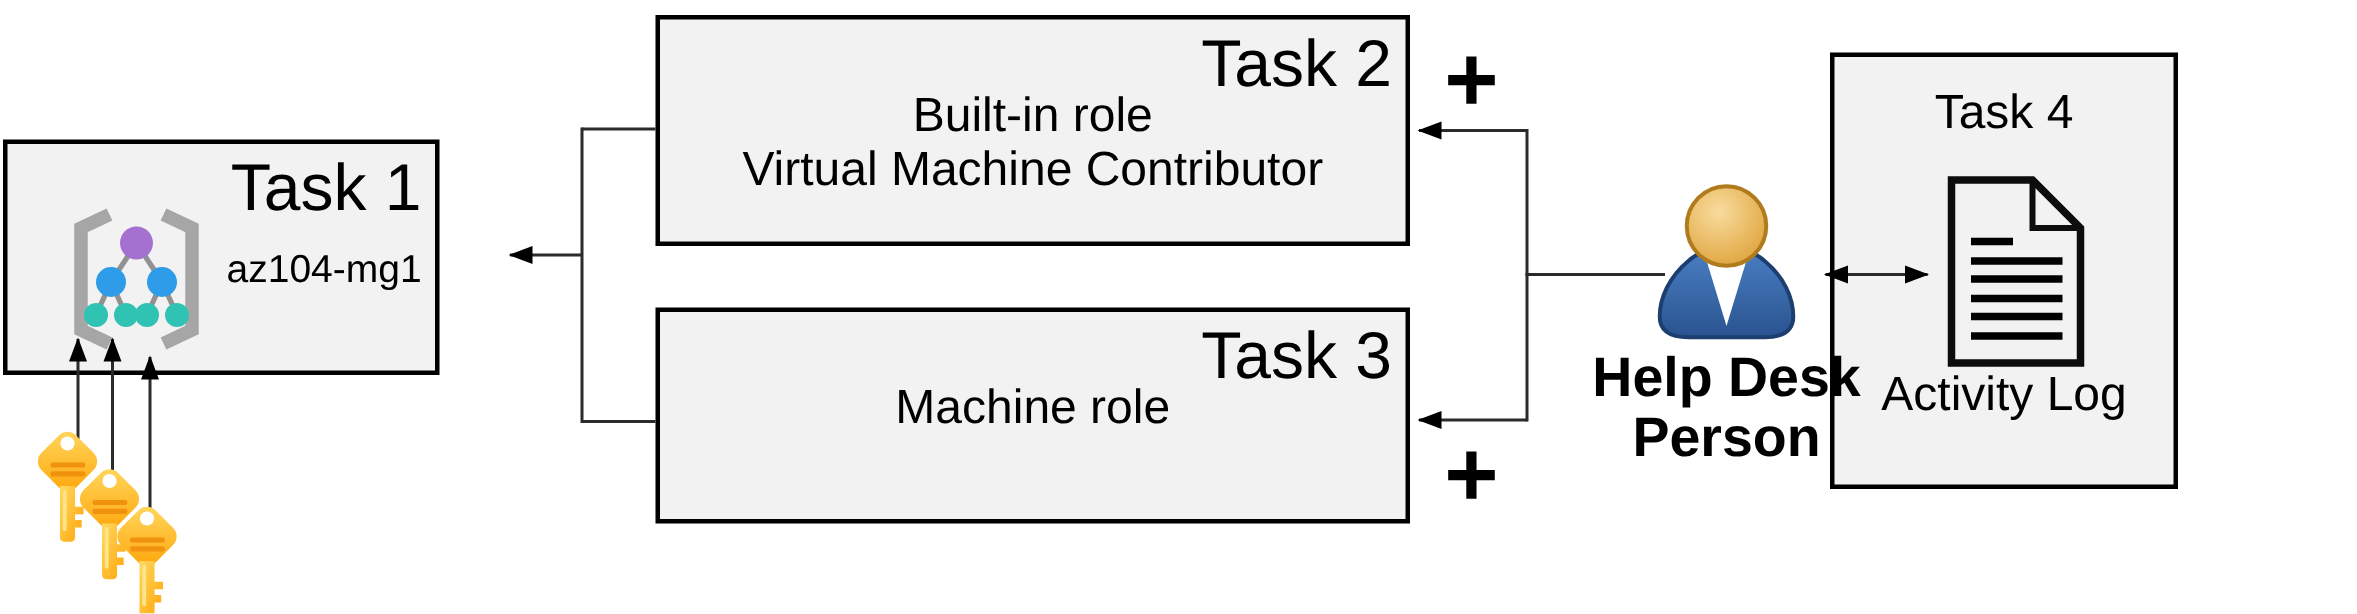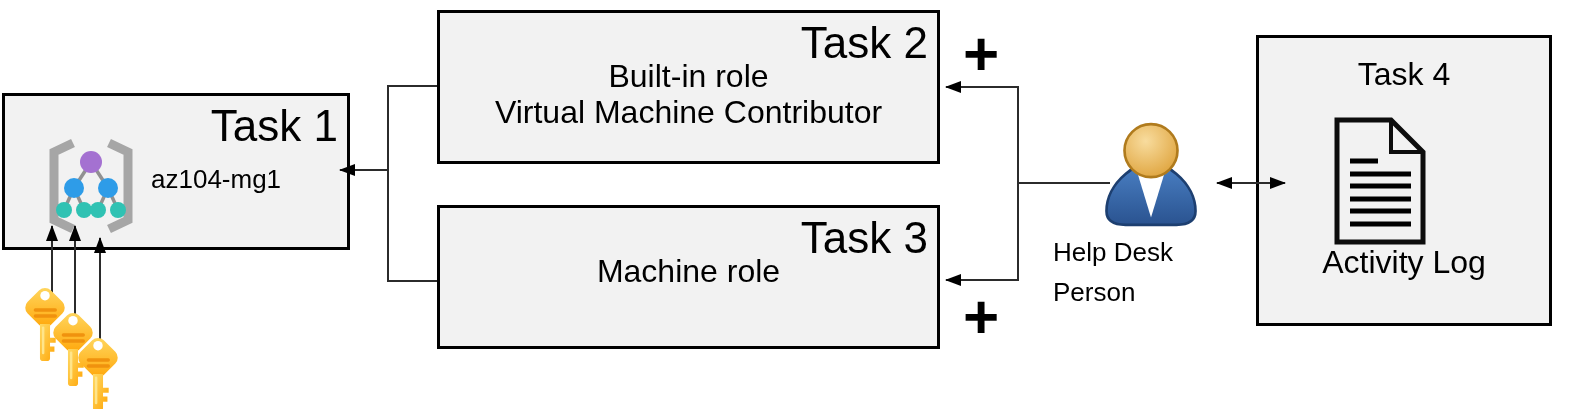--- a/index.html
+++ b/index.html
@@ -1,39 +1,39 @@
 <!DOCTYPE html>
 <html><head>
 <meta charset="utf-8">
 <style>
   html,body{margin:0;padding:0;background:#fff;}
   .canvas{
     position:relative;width:1571px;height:409px;background:#ffffff;
     overflow:hidden;font-family:"Liberation Sans",sans-serif;color:#000;
   }
   .box{position:absolute;background:#f2f2f2;border:3px solid #000;box-sizing:border-box;}
-  #task1{left:2px;top:93px;width:348px;height:157px;}
+  #task1{left:2px;top:93px;width:291px;height:157px;}
   #task2{left:437px;top:10px;width:503px;height:154px;}
   #task3{left:437px;top:205px;width:503px;height:144px;}
-  #task4{left:1256px;top:35px;width:296px;height:291px;}
+  #task4{left:1220px;top:35px;width:232px;height:291px;}
   .corner-label{position:absolute;top:5px;right:9px;font-size:44px;white-space:nowrap;}
   .center-label{position:absolute;left:0;right:0;top:18px;text-align:center;font-size:32px;}
   .role-line{position:absolute;left:0;right:0;text-align:center;font-size:32px;white-space:nowrap;}
   .role-line.l1{top:21px;margin-top:24px;}
   .role-line.l2{top:81px;}
   .mg-name{position:absolute;left:146px;top:68px;font-size:26px;white-space:nowrap;}
   .caption{position:absolute;left:0;right:0;top:206px;text-align:center;font-size:32px;}
   .icon-svg{position:absolute;}
   .overlay{position:absolute;left:0;top:0;z-index:5;pointer-events:none;}
   .above{z-index:6;}
   .plus{position:absolute;z-index:6;width:60px;text-align:center;font-size:62px;font-weight:900;line-height:62px;}
   #plus-top{left:951px;top:23px;}
   #plus-bottom{left:951px;top:286px;}
-  .actor-label{position:absolute;left:1053px;top:232px;width:196px;
-    font-size:26px;line-height:40px;z-index:6;}
+  .actor-label{position:absolute;left:1053px;top:232px;width:196px;text-align:center;
+    font-size:37px;line-height:40px;z-index:6;font-weight:bold;}
 </style>
 </head>
 <body>
 
 <div class="canvas">
 
   <div class="box" id="task1">
     <div class="corner-label">Task 1</div>
     <svg class="icon-svg" style="left:36px;top:42px;" width="100" height="100" viewBox="0 0 100 100">
       <polyline points="32,5 13,14 13,82 32,91" fill="none" stroke-width="9" stroke="#a6a6a6"></polyline>

